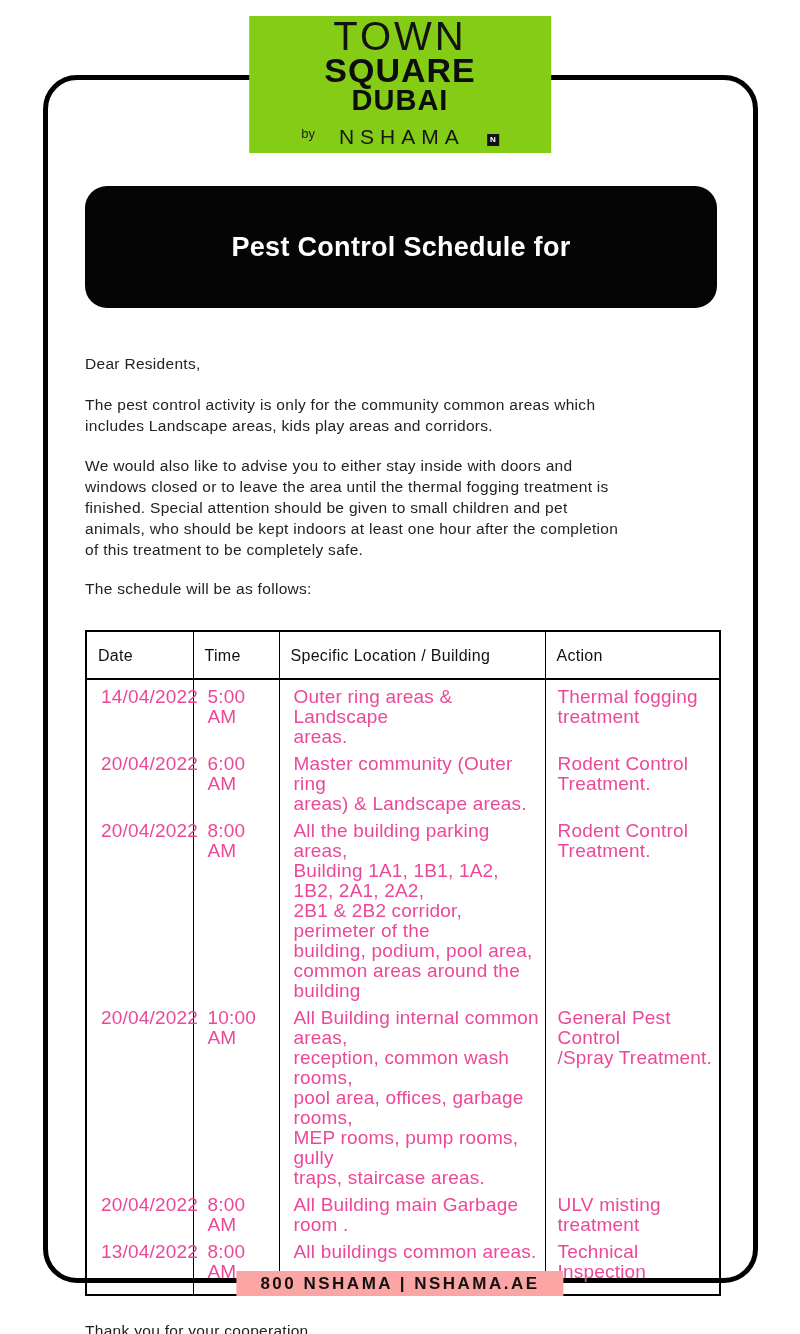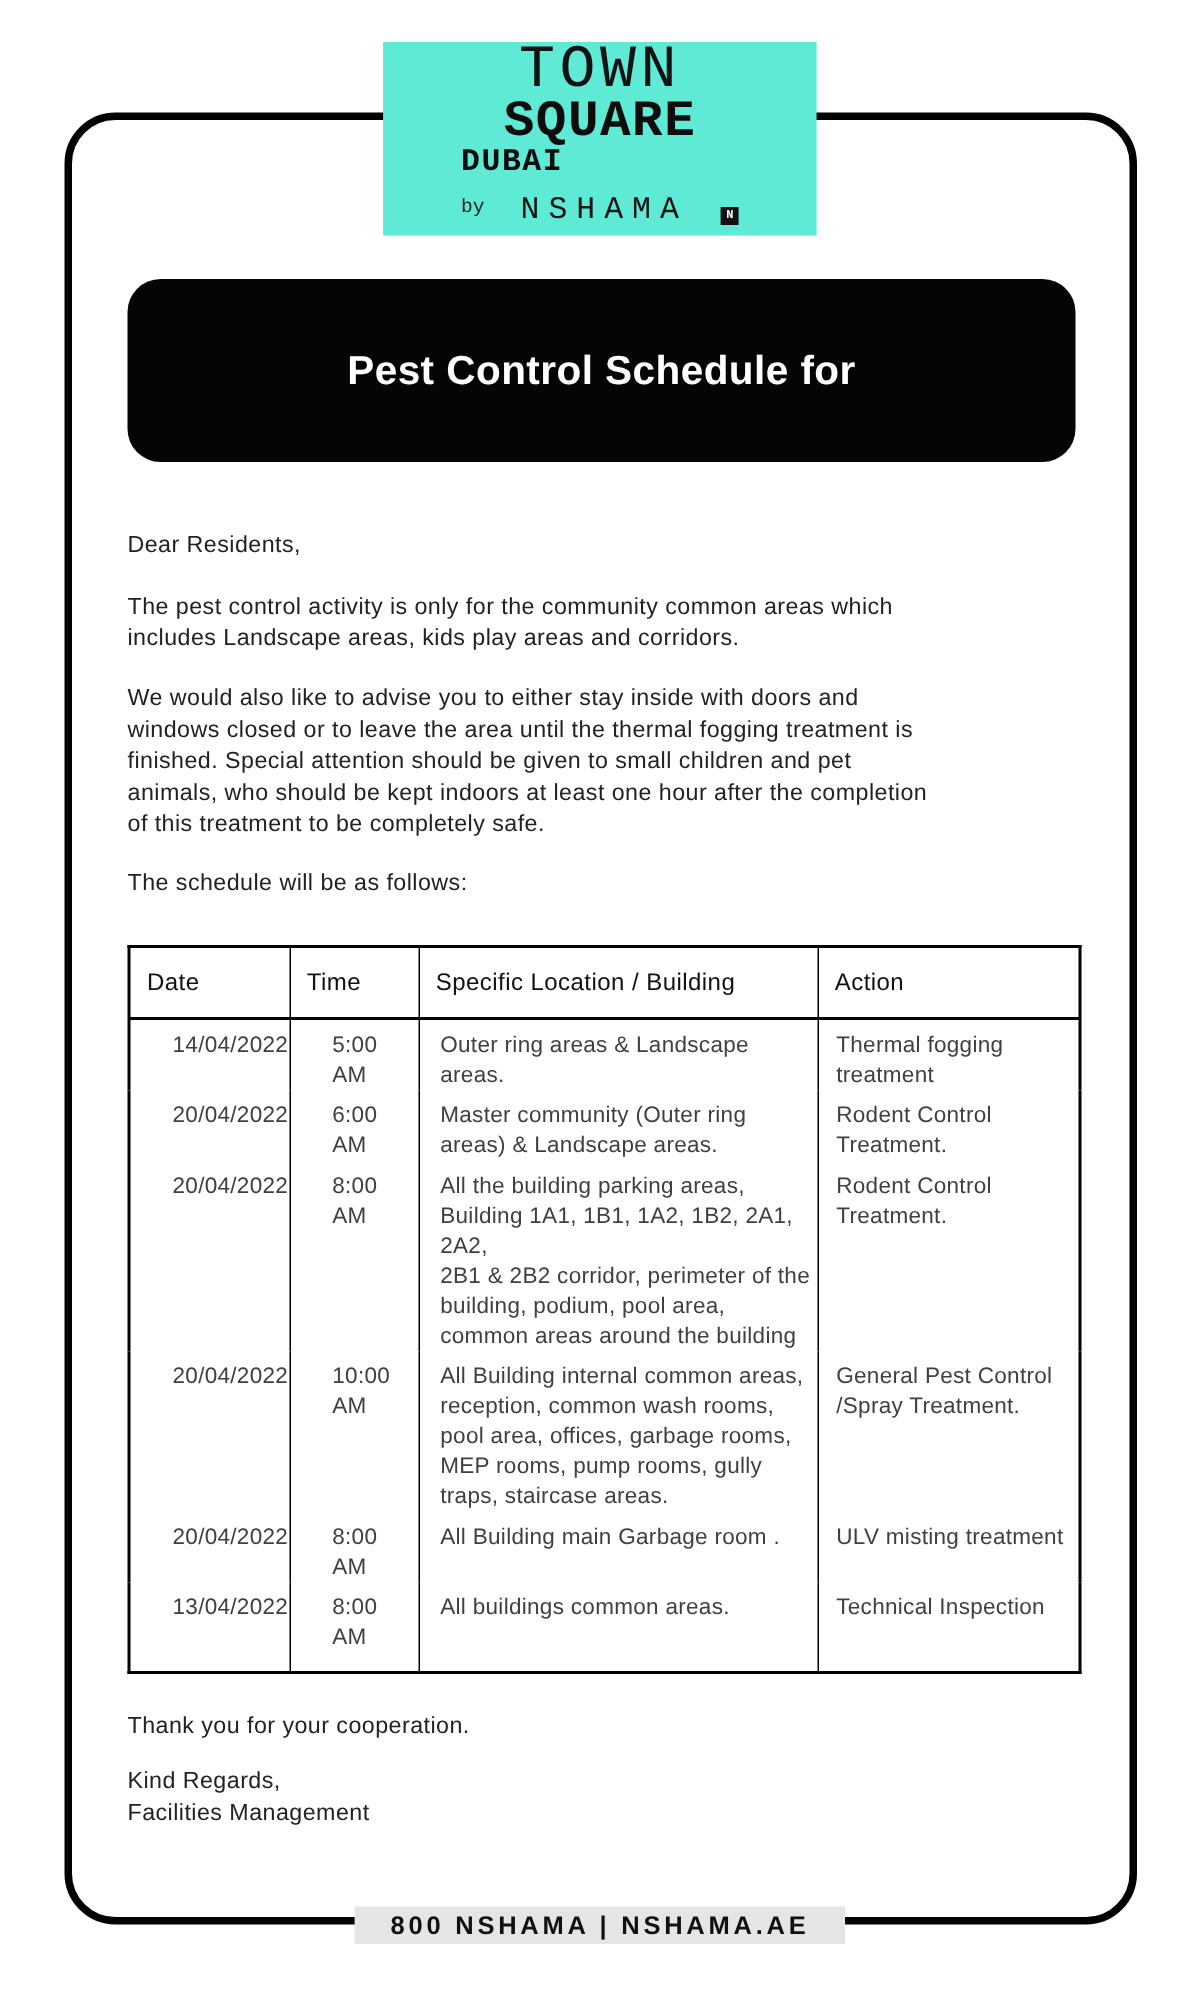--- a/index.html
+++ b/index.html
@@ -20,40 +20,39 @@
     width: 715px; height: 1208px;
     border: 5px solid #000;
     border-radius: 34px;
     box-sizing: border-box;
     z-index: 1;
   }
 
   
   .logo {
     position: absolute;
-    top: 28px; left: 50%;
+    top: 16px; left: 50%;
     transform: translateX(-50%);
-    background: #5eead4;
+    background: #84cc16;
     padding: 0 52px 6px 52px;
     text-align: center;
     z-index: 2;
-    font-family: Liberation Mono, monospace;
   }
   .logo-stack { display: inline-block; text-align: center; }
   .logo-town {
     font-size: 40px; font-weight: 300; letter-spacing: 3px;
     line-height: 1; color: #131313;
   }
   .logo-square {
     font-size: 34px; font-weight: 800; letter-spacing: 1px;
     line-height: 1; margin-top: -3px; color: #0d0d0d; text-align: center;
   }
   .logo-dubai {
-    font-size: 21px; font-weight: 800; letter-spacing: 1px;
-    line-height: 1; margin-top: -1px; text-align: left; color: #0d0d0d;
+    font-size: 29px; font-weight: 800; letter-spacing: 1px;
+    line-height: 1; margin-top: -1px; text-align: center; color: #0d0d0d;
   }
   .logo-byline {
     margin-top: 11px;
     display: inline-flex; align-items: flex-start; justify-content: center; gap: 21px;
   }
   .logo-by { font-size: 13px; font-weight: 400; line-height: 1; padding-top: 1px; margin-right: 3px; color: #222; }
   .logo-brand { font-size: 21px; font-weight: 500; letter-spacing: 6px; line-height: 1; color: #161616; }
   .logo-mark {
     display: inline-block; width: 12px; height: 12px;
     background: #111; color: #fff;
@@ -111,40 +110,40 @@
     font-size: 16px; font-weight: 400; letter-spacing: 0.3px;
     color: #111;
     padding: 13px 6px 12px 11px;
     border-right: 1px solid #000;
     border-bottom: 2px solid #000;
     white-space: pre;
   }
   .schedule-table th:last-child { border-right: none; }
   .schedule-table td {
     vertical-align: top;
-    font-size: 15px; line-height: 20px; letter-spacing: 0.2px;
-    color: #404040;
-    padding: 7px 4px 0 28px;
+    font-size: 19px; line-height: 20px; letter-spacing: 0.2px;
+    color: #ec4899;
+    padding: 7px 4px 0 14px;
     border-right: 1px solid #000;
     white-space: pre-line;
   }
   .schedule-table td.cell-location { padding-left: 14px; }
   .schedule-table td.cell-action   { padding-left: 12px; }
   .schedule-table td:last-child { border-right: none; }
   .schedule-table tr:last-child td { padding-bottom: 12px; }
 
   .closing { margin-top: 24px !important; }
   .signoff { margin-top: 16px !important; }
 
   
   .footer-contact {
     position: absolute;
     top: 1271px; left: 50%;
     transform: translateX(-50%);
-    background: #e5e5e5;
+    background: #fca5a5;
     padding: 2px 24px;
     z-index: 2;
     font-size: 17px; font-weight: 600; letter-spacing: 2.5px;
     line-height: 21px; color: #111;
     white-space: pre;
   }
 </style>
 </head>
 <body>
 

